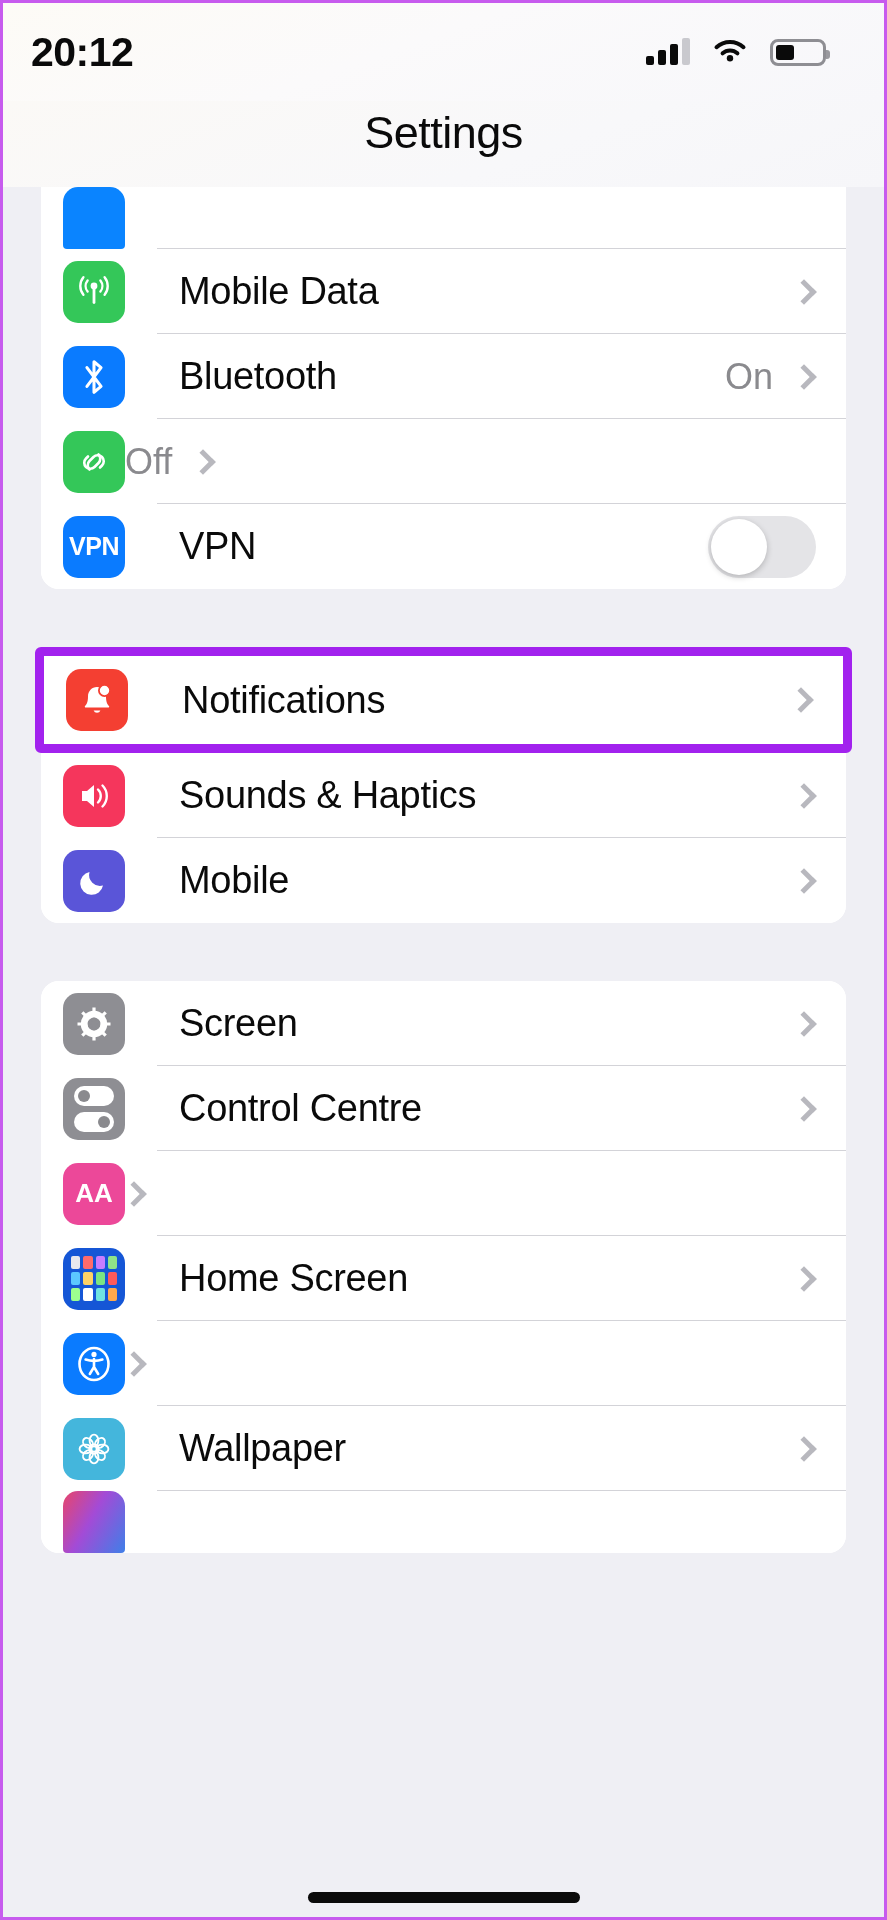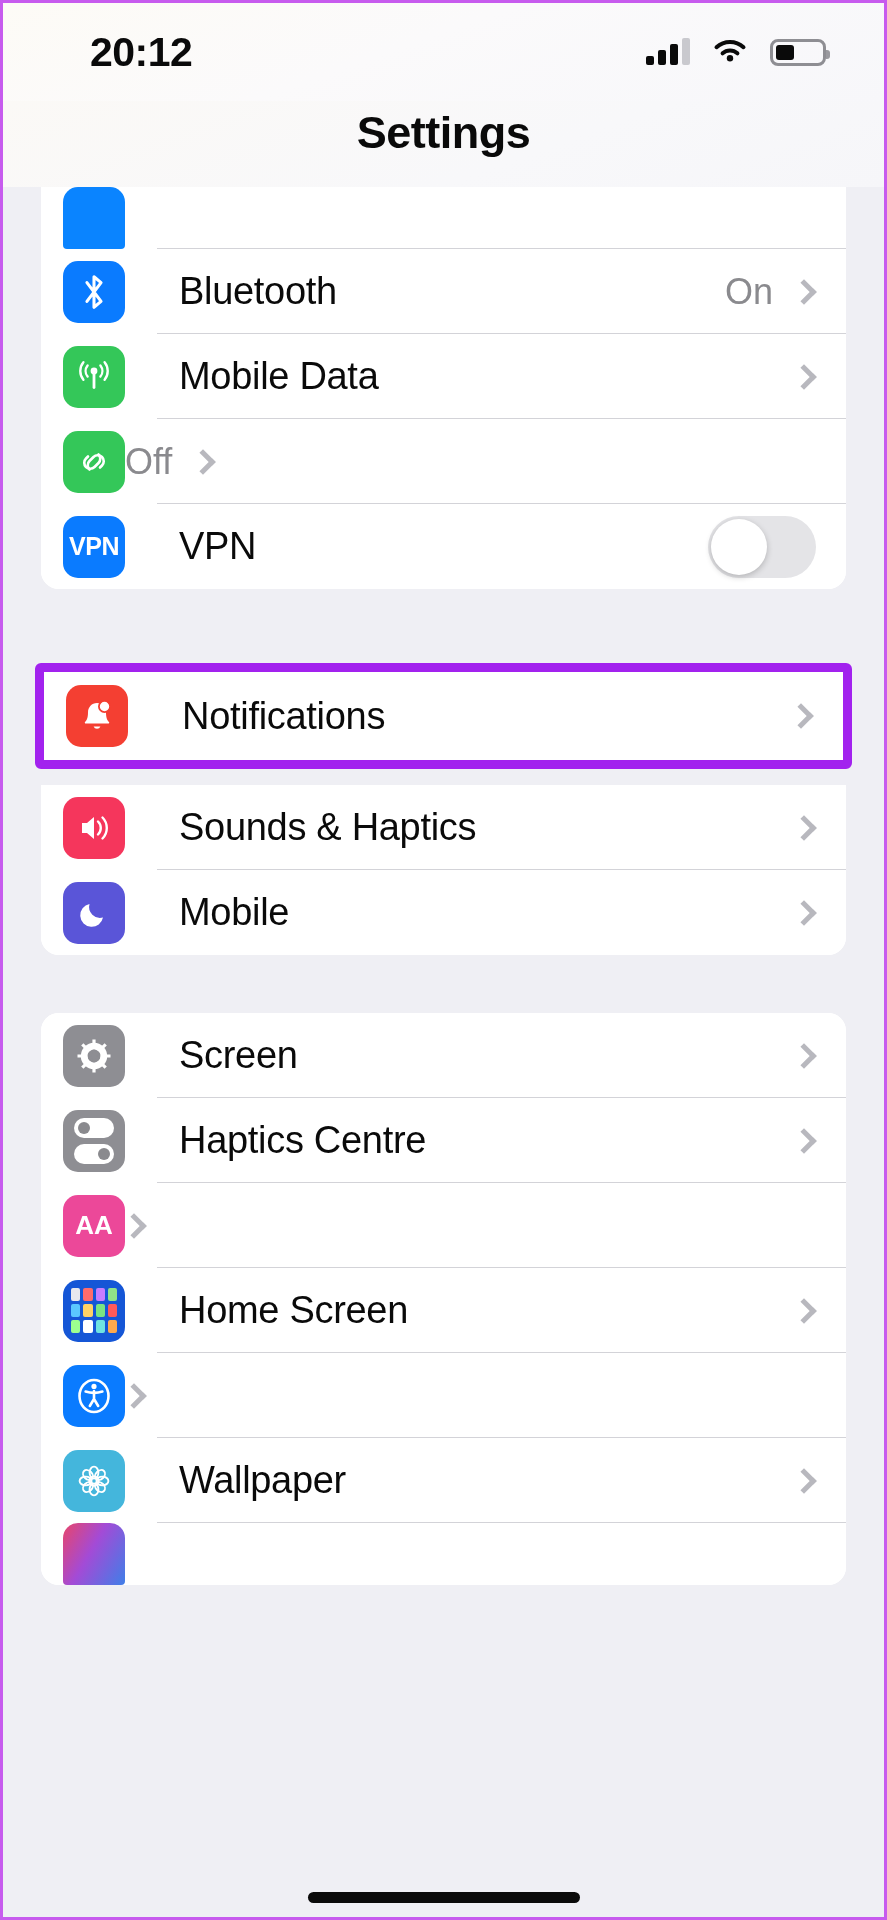--- a/index.html
+++ b/index.html
@@ -21,21 +21,21 @@
   }
 
   
   .status-bar {
     position: relative;
     height: 98px;
     background: linear-gradient(160deg, #FDFBF6 0%, #FBFAFB 45%, #F7F7FA 100%);
     display: flex;
     align-items: center;
     justify-content: space-between;
-    padding: 0 58px 0 87px;
+    padding: 0 58px 0 28px;
   }
   .status-time {
     font-size: 41px;
     font-weight: bold;
     color: #0A0A0A;
     letter-spacing: -0.5px;
   }
   .status-right {
     display: flex;
     align-items: center;
@@ -74,21 +74,21 @@
   .nav-bar {
     height: 86px;
     background: linear-gradient(160deg, #FBF9F6 0%, #F8F8FA 60%, #F6F6F9 100%);
     display: flex;
     align-items: flex-start;
     justify-content: center;
     padding-top: 6px;
   }
   .nav-title {
     font-size: 45px;
-    font-weight: bold;
+    font-weight: normal;
     color: #0A0A0A;
     letter-spacing: -0.5px;
   }
 
   
   .content { padding: 0 38px; }
 
   .group {
     background: #FFFFFF;
     border-radius: 18px;
@@ -163,21 +163,21 @@
     background: #FFFFFF;
     box-shadow: 0 2px 6px rgba(0,0,0,.22);
   }
   .gap-lg { height: 58px; }
 
   
   .highlight-wrap {
     border: 9px solid #A222EE;
     border-radius: 6px;
     background: #fff;
-    margin: 16px -6px;
+    margin: 0 -6px;
   }
   .highlight-wrap .row { min-height: 88px; }
 
   .home-indicator {
     position: absolute;
     bottom: 14px;
     left: 50%;
     transform: translateX(-50%);
     width: 272px; height: 11px;
     border-radius: 6px;
@@ -235,42 +235,42 @@
   <div class="content">
 
     <div class="group clipped-top">
 
       <div class="row cut">
         <div class="icon-box" style="background:#0A84FF;border-radius:15px 15px 4px 4px;"></div>
         <div class="sep"></div>
       </div>
 
       <div class="row">
-        <div class="icon-box" style="background:#0A7BFF">
-          <svg width="30" height="40" viewBox="0 0 24 34">
-            <path d="M6 9l12 16-6 5V4l6 5L6 25" stroke="#fff" stroke-width="2.6" fill="none" stroke-linejoin="round" stroke-linecap="round"></path>
-          </svg>
-        </div>
-        <div class="row-label">Bluetooth</div>
-        <div class="row-value">On</div>
-        <div class="chevron"></div>
-        <div class="sep"></div>
-      </div>
-
-      <div class="row">
         <div class="icon-box" style="background:#34C759">
           <svg width="40" height="40" viewBox="0 0 40 40">
             <circle cx="20" cy="14" r="3.4" fill="#fff"></circle>
             <rect x="18.6" y="14" width="2.8" height="18" fill="#fff" rx="1.4"></rect>
             <path d="M13.6 8.4a9 9 0 000 11.2M26.4 8.4a9 9 0 010 11.2" stroke="#fff" stroke-width="2.4" fill="none" stroke-linecap="round"></path>
             <path d="M9.4 5.2a14 14 0 000 17.6M30.6 5.2a14 14 0 010 17.6" stroke="#fff" stroke-width="2.4" fill="none" stroke-linecap="round"></path>
           </svg>
         </div>
         <div class="row-label">Mobile Data</div>
         <div class="row-value"></div>
+        <div class="chevron"></div>
+        <div class="sep"></div>
+      </div>
+
+      <div class="row">
+        <div class="icon-box" style="background:#0A7BFF">
+          <svg width="30" height="40" viewBox="0 0 24 34">
+            <path d="M6 9l12 16-6 5V4l6 5L6 25" stroke="#fff" stroke-width="2.6" fill="none" stroke-linejoin="round" stroke-linecap="round"></path>
+          </svg>
+        </div>
+        <div class="row-label">Bluetooth</div>
+        <div class="row-value">On</div>
         <div class="chevron"></div>
         <div class="sep"></div>
       </div>
 
       <div class="row">
         <div class="icon-box" style="background:#34C759">
           <svg width="38" height="38" viewBox="0 0 38 38">
             <path d="M23.5 11.5a6 6 0 010 8.5l-4 4a6 6 0 01-8.5-8.5l2-2" stroke="#fff" stroke-width="2.6" fill="none" stroke-linecap="round"></path>
             <path d="M14.5 26.5a6 6 0 010-8.5l4-4a6 6 0 018.5 8.5l-2 2" stroke="#fff" stroke-width="2.6" fill="none" stroke-linecap="round"></path>
           </svg>
@@ -357,21 +357,21 @@
         <div class="sep"></div>
       </div>
 
       <div class="row">
         <div class="icon-box" style="background:#8E8E93">
           <div class="cc-icon">
             <div class="cc-pill a"></div>
             <div class="cc-pill b"></div>
           </div>
         </div>
-        <div class="row-label">Haptics Centre</div>
+        <div class="row-label">Control Centre</div>
         <div class="chevron"></div>
         <div class="sep"></div>
       </div>
 
       <div class="row">
         <div class="icon-box aa-text" style="background:#ec4899">
           <span>AA</span>
         </div>
         <div class="chevron"></div>
         <div class="sep"></div>

